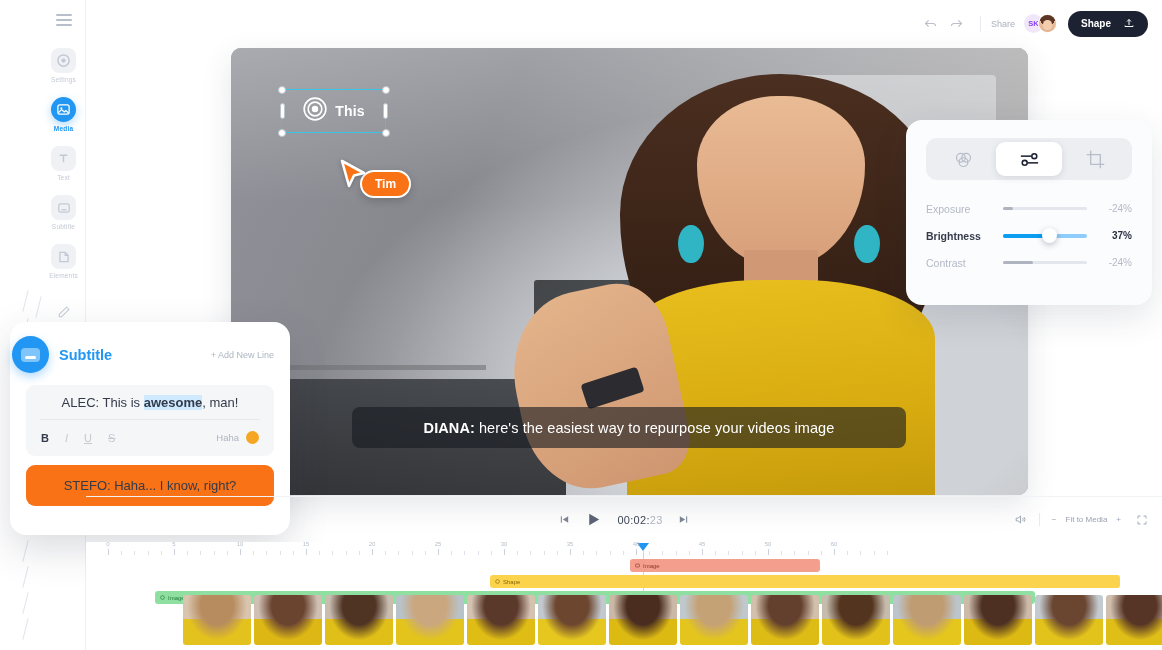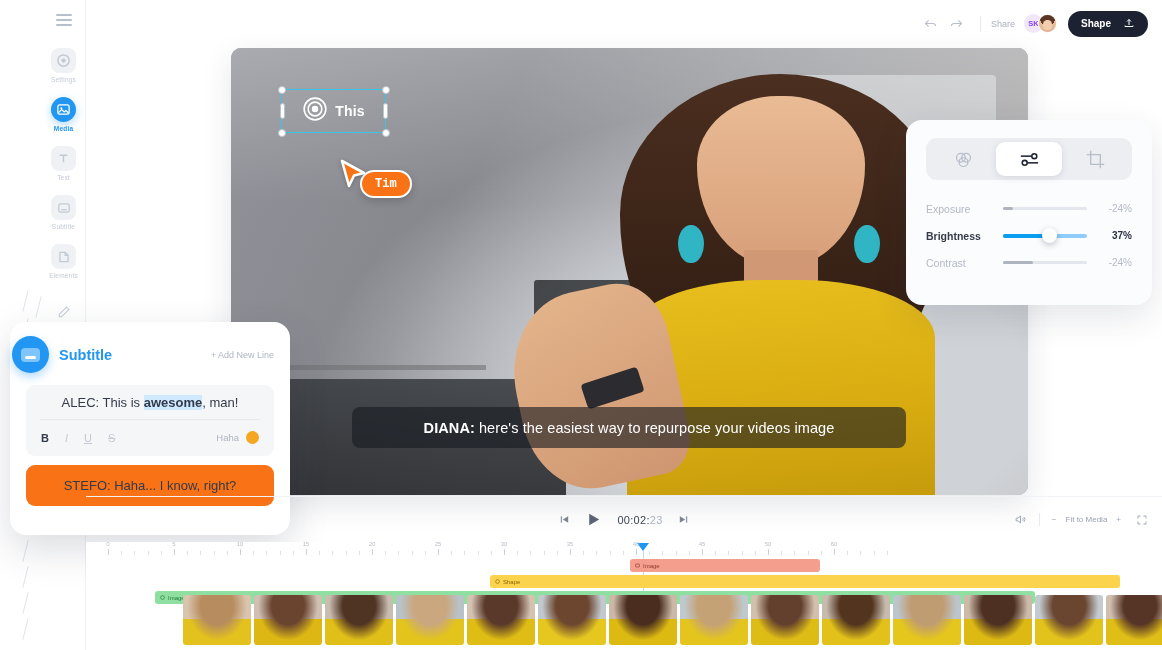--- a/index.html
+++ b/index.html
@@ -121,21 +121,21 @@
   .hndl.ml{left:-2.5px} .hndl.mr{right:-2.5px}
 
   
   .cursor { position:absolute; display:flex; align-items:center; }
   .cursor .arrow svg { display:block; filter:drop-shadow(0 1px 2px rgba(0,0,0,.25)); }
   .cursor .tag {
     margin-left:-10px; margin-top:18px; padding:5px 13px; border-radius:14px;
     color:#fff; font-size:12px; font-weight:bold; border:2px solid #fff;
     box-shadow:0 3px 8px rgba(0,0,0,.18);
   }
-  #cursor-tim { left:336px; top:152px;font-family:Liberation Mono, monospace; }
+  #cursor-tim { left:336px; top:152px; }
   #cursor-tim .tag { background:#f97316; }
   #cursor-sabba { left:1000px; top:300px; }
   #cursor-sabba .tag { background:#9457f5; font-size:11px; }
 
   
   .vid-sub {
     position:absolute; left:352px; top:407px; width:554px; height:41px;
     border-radius:8px; background:rgba(25,28,34,.62);
     display:flex; align-items:center; justify-content:center;
     color:#fff; font-size:14.5px; letter-spacing:.1px;

